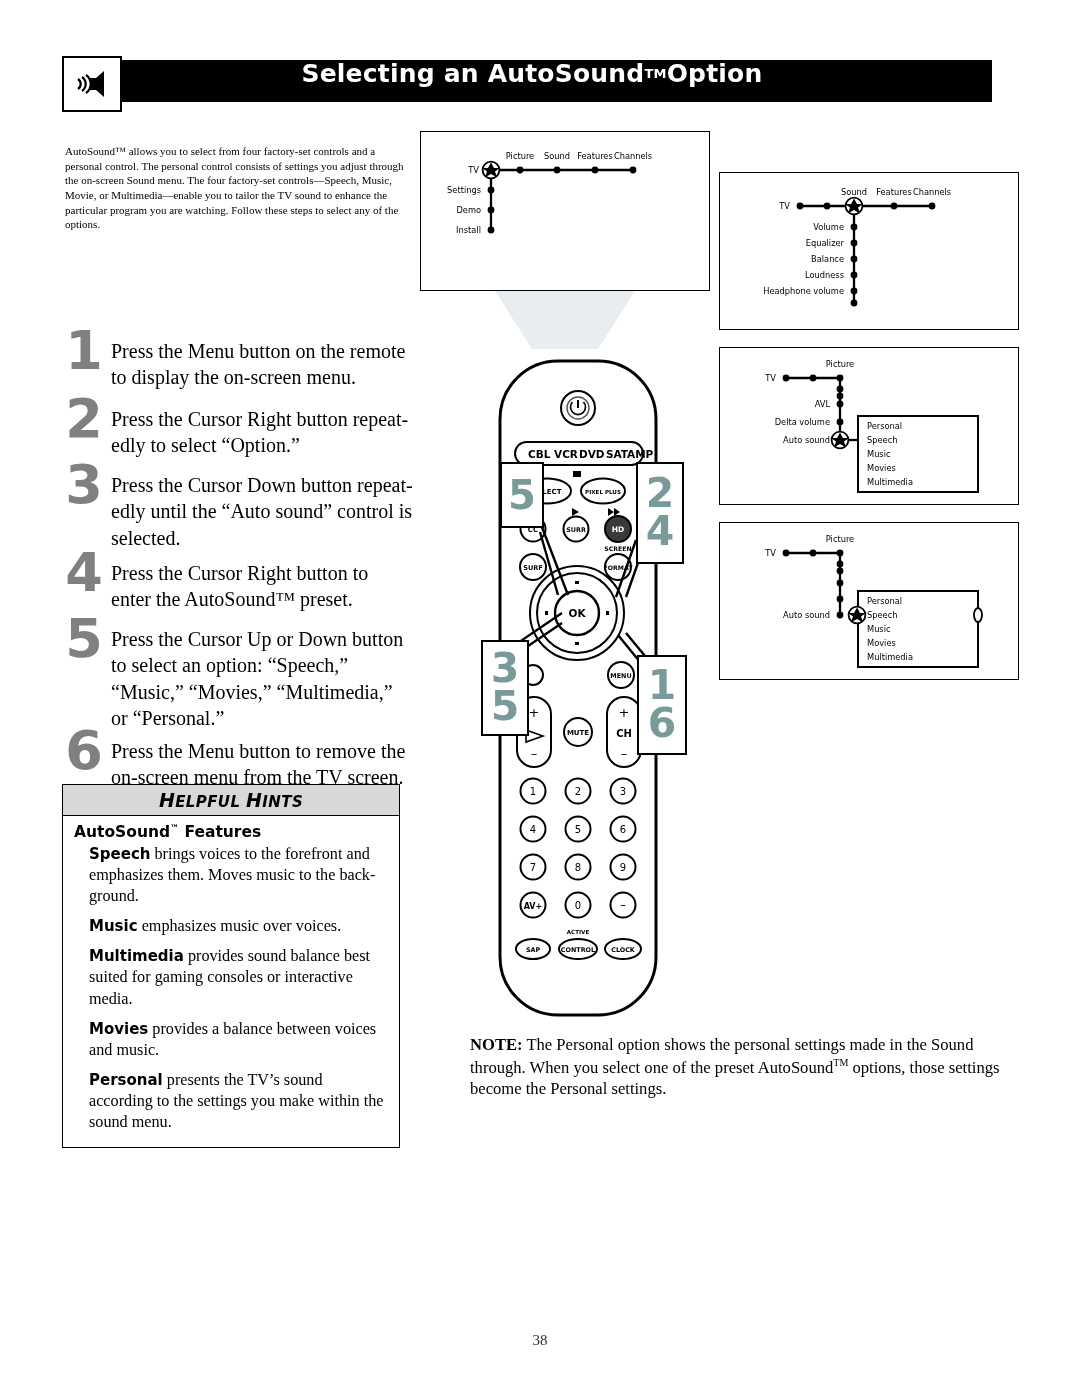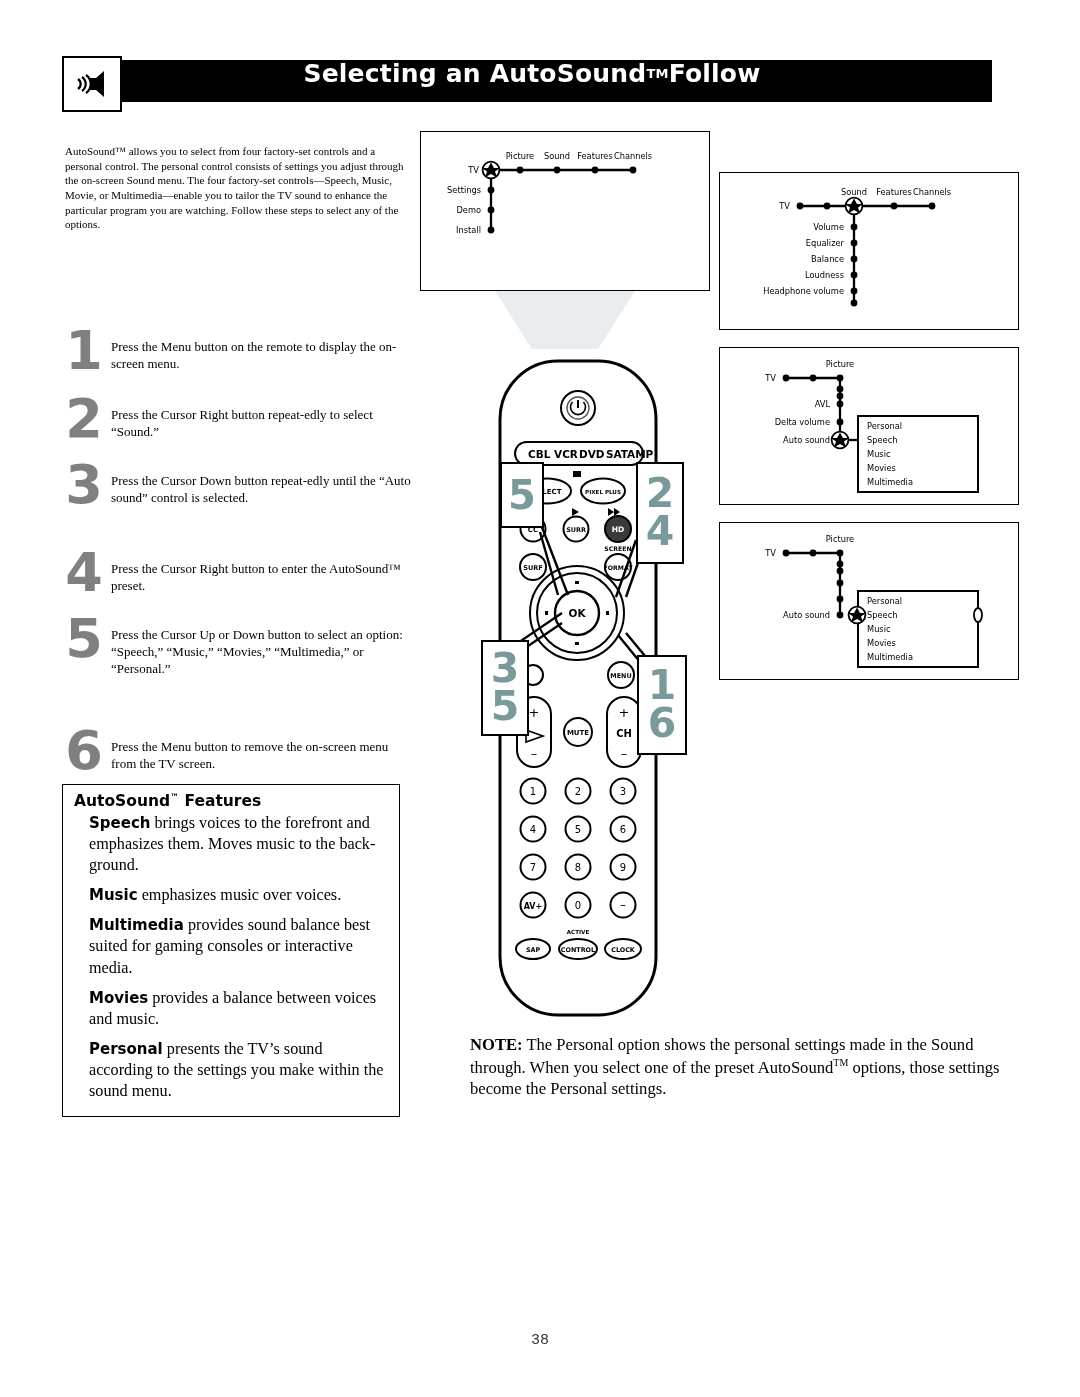--- a/index.html
+++ b/index.html
@@ -19,21 +19,21 @@
   .icon-box svg{display:block;}
 
   
   .intro{position:absolute;left:65px;top:144px;width:342px;font-size:11px;line-height:1.335;}
 
   .steps{position:absolute;left:63px;top:336px;width:350px;}
   .step{position:relative;min-height:60px;margin-bottom:3px;}
   .step-num{position:absolute;left:0;top:-12px;width:42px;text-align:center;
     font-family:"DejaVu Sans",sans-serif;font-weight:bold;font-size:54px;color:#808080;
     line-height:1;}
-  .step-txt{margin-left:48px;font-size:13px;line-height:1.32;padding-top:2px;}
+  .step-txt{margin-left:48px;font-size:20px;line-height:1.32;padding-top:2px;}
   .step.s3{min-height:82px;}
   .step.s5{min-height:108px;}
 
   
   .hints{position:absolute;left:62px;top:784px;width:338px;border:1.6px solid #000;
     background:#fff;box-sizing:border-box;}
   .hints-head{background:#d8d8d8;border-bottom:1.6px solid #000;height:30px;
     display:flex;align-items:center;justify-content:center;}
   .hints-head span{font-family:"DejaVu Sans",sans-serif;font-style:italic;font-weight:bold;
     font-size:19px;letter-spacing:.4px;}
@@ -68,72 +68,75 @@
   .c35{left:481px;top:640px;width:44px;height:92px;}
   .c16{left:637px;top:655px;width:46px;height:96px;}
   .c5 {left:500px;top:462px;width:40px;height:62px;font-size:40px;}
 
   
   .note{position:absolute;left:470px;top:1034px;width:550px;font-size:16.6px;line-height:1.32;}
   .note b{font-family:"Liberation Serif",serif;font-weight:bold;}
   .note sup{font-size:10px;vertical-align:super;}
 
   .pagenum{position:absolute;left:0;top:1332px;width:1080px;text-align:center;
-    font-family:Liberation Mono, monospace;font-size:15px;color:#333;}
+    font-family:Liberation Serif, serif;font-size:15px;color:#333;}
 </style>
 </head>
 <body>
 
 <div class="page">
 
   <div class="header-band"></div>
   <div class="icon-box">
     <svg width="36" height="30" viewBox="0 0 36 30">
       <path d="M16 9 L22 9 L30 2 L30 28 L22 21 L16 21 Z" fill="#000"></path>
       <path d="M12 6 A11 11 0 0 1 12 24" stroke="#000" stroke-width="2.2" fill="none"></path>
       <path d="M8 8 A8.5 8.5 0 0 1 8 22" stroke="#000" stroke-width="2.2" fill="none"></path>
       <path d="M4 10 A6 6 0 0 1 4 20" stroke="#000" stroke-width="2.2" fill="none"></path>
     </svg>
   </div>
   <div class="header-title">
     <span>Selecting an AutoSound</span>
       <sup>TM</sup>
-      <span> Follow</span>
+      <span> Option</span>
   </div>
 
   <div class="intro">AutoSound™ allows you to select from four factory-set controls and a personal control. The personal control consists of settings you adjust through the on-screen Sound menu. The four factory-set controls—Speech, Music, Movie, or Multimedia—enable you to tailor the TV sound to enhance the particular program you are watching. Follow these steps to select any of the options.</div>
 
   <div class="steps">
     <div class="step">
       <div class="step-num">1</div>
       <div class="step-txt">Press the Menu button on the remote to display the on-screen menu.</div>
     </div>
     <div class="step" style="margin-top:8px;">
       <div class="step-num">2</div>
-      <div class="step-txt">Press the Cursor Right button repeat-edly to select “Sound.”</div>
+      <div class="step-txt">Press the Cursor Right button repeat-edly to select “Option.”</div>
     </div>
     <div class="step s3" style="margin-top:6px;">
       <div class="step-num">3</div>
       <div class="step-txt">Press the Cursor Down button repeat-edly until the “Auto sound” control is selected.</div>
     </div>
     <div class="step" style="margin-top:6px;">
       <div class="step-num">4</div>
       <div class="step-txt">Press the Cursor Right button to enter the AutoSound™ preset.</div>
     </div>
     <div class="step s5" style="margin-top:6px;">
       <div class="step-num">5</div>
       <div class="step-txt">Press the Cursor Up or Down button to select an option: “Speech,” “Music,” “Movies,” “Multimedia,” or “Personal.”</div>
     </div>
     <div class="step" style="margin-top:4px;">
       <div class="step-num">6</div>
       <div class="step-txt">Press the Menu button to remove the on-screen menu from the TV screen.</div>
     </div>
   </div>
 
   <div class="hints">
+    <div class="hints-head">
+      <span><span>H</span><span class="sm">ELPFUL </span><span>H</span><span class="sm">INTS</span></span>
+    </div>
     <div class="hints-body">
       <div class="opt-title"><span>AutoSound</span><sup>™</sup><span> Features</span></div>
       <p><b>Speech</b><span> brings voices to the forefront and emphasizes them. Moves music to the back-ground.</span></p>
       <p><b>Music</b><span> emphasizes music over voices.</span></p>
       <p><b>Multimedia</b><span> provides sound balance best suited for gaming consoles or interactive media.</span></p>
       <p><b>Movies</b><span> provides a balance between voices and music.</span></p>
       <p><b>Personal</b><span> presents the TV’s sound according to the settings you make within the sound menu.</span></p>
     </div>
   </div>
 

